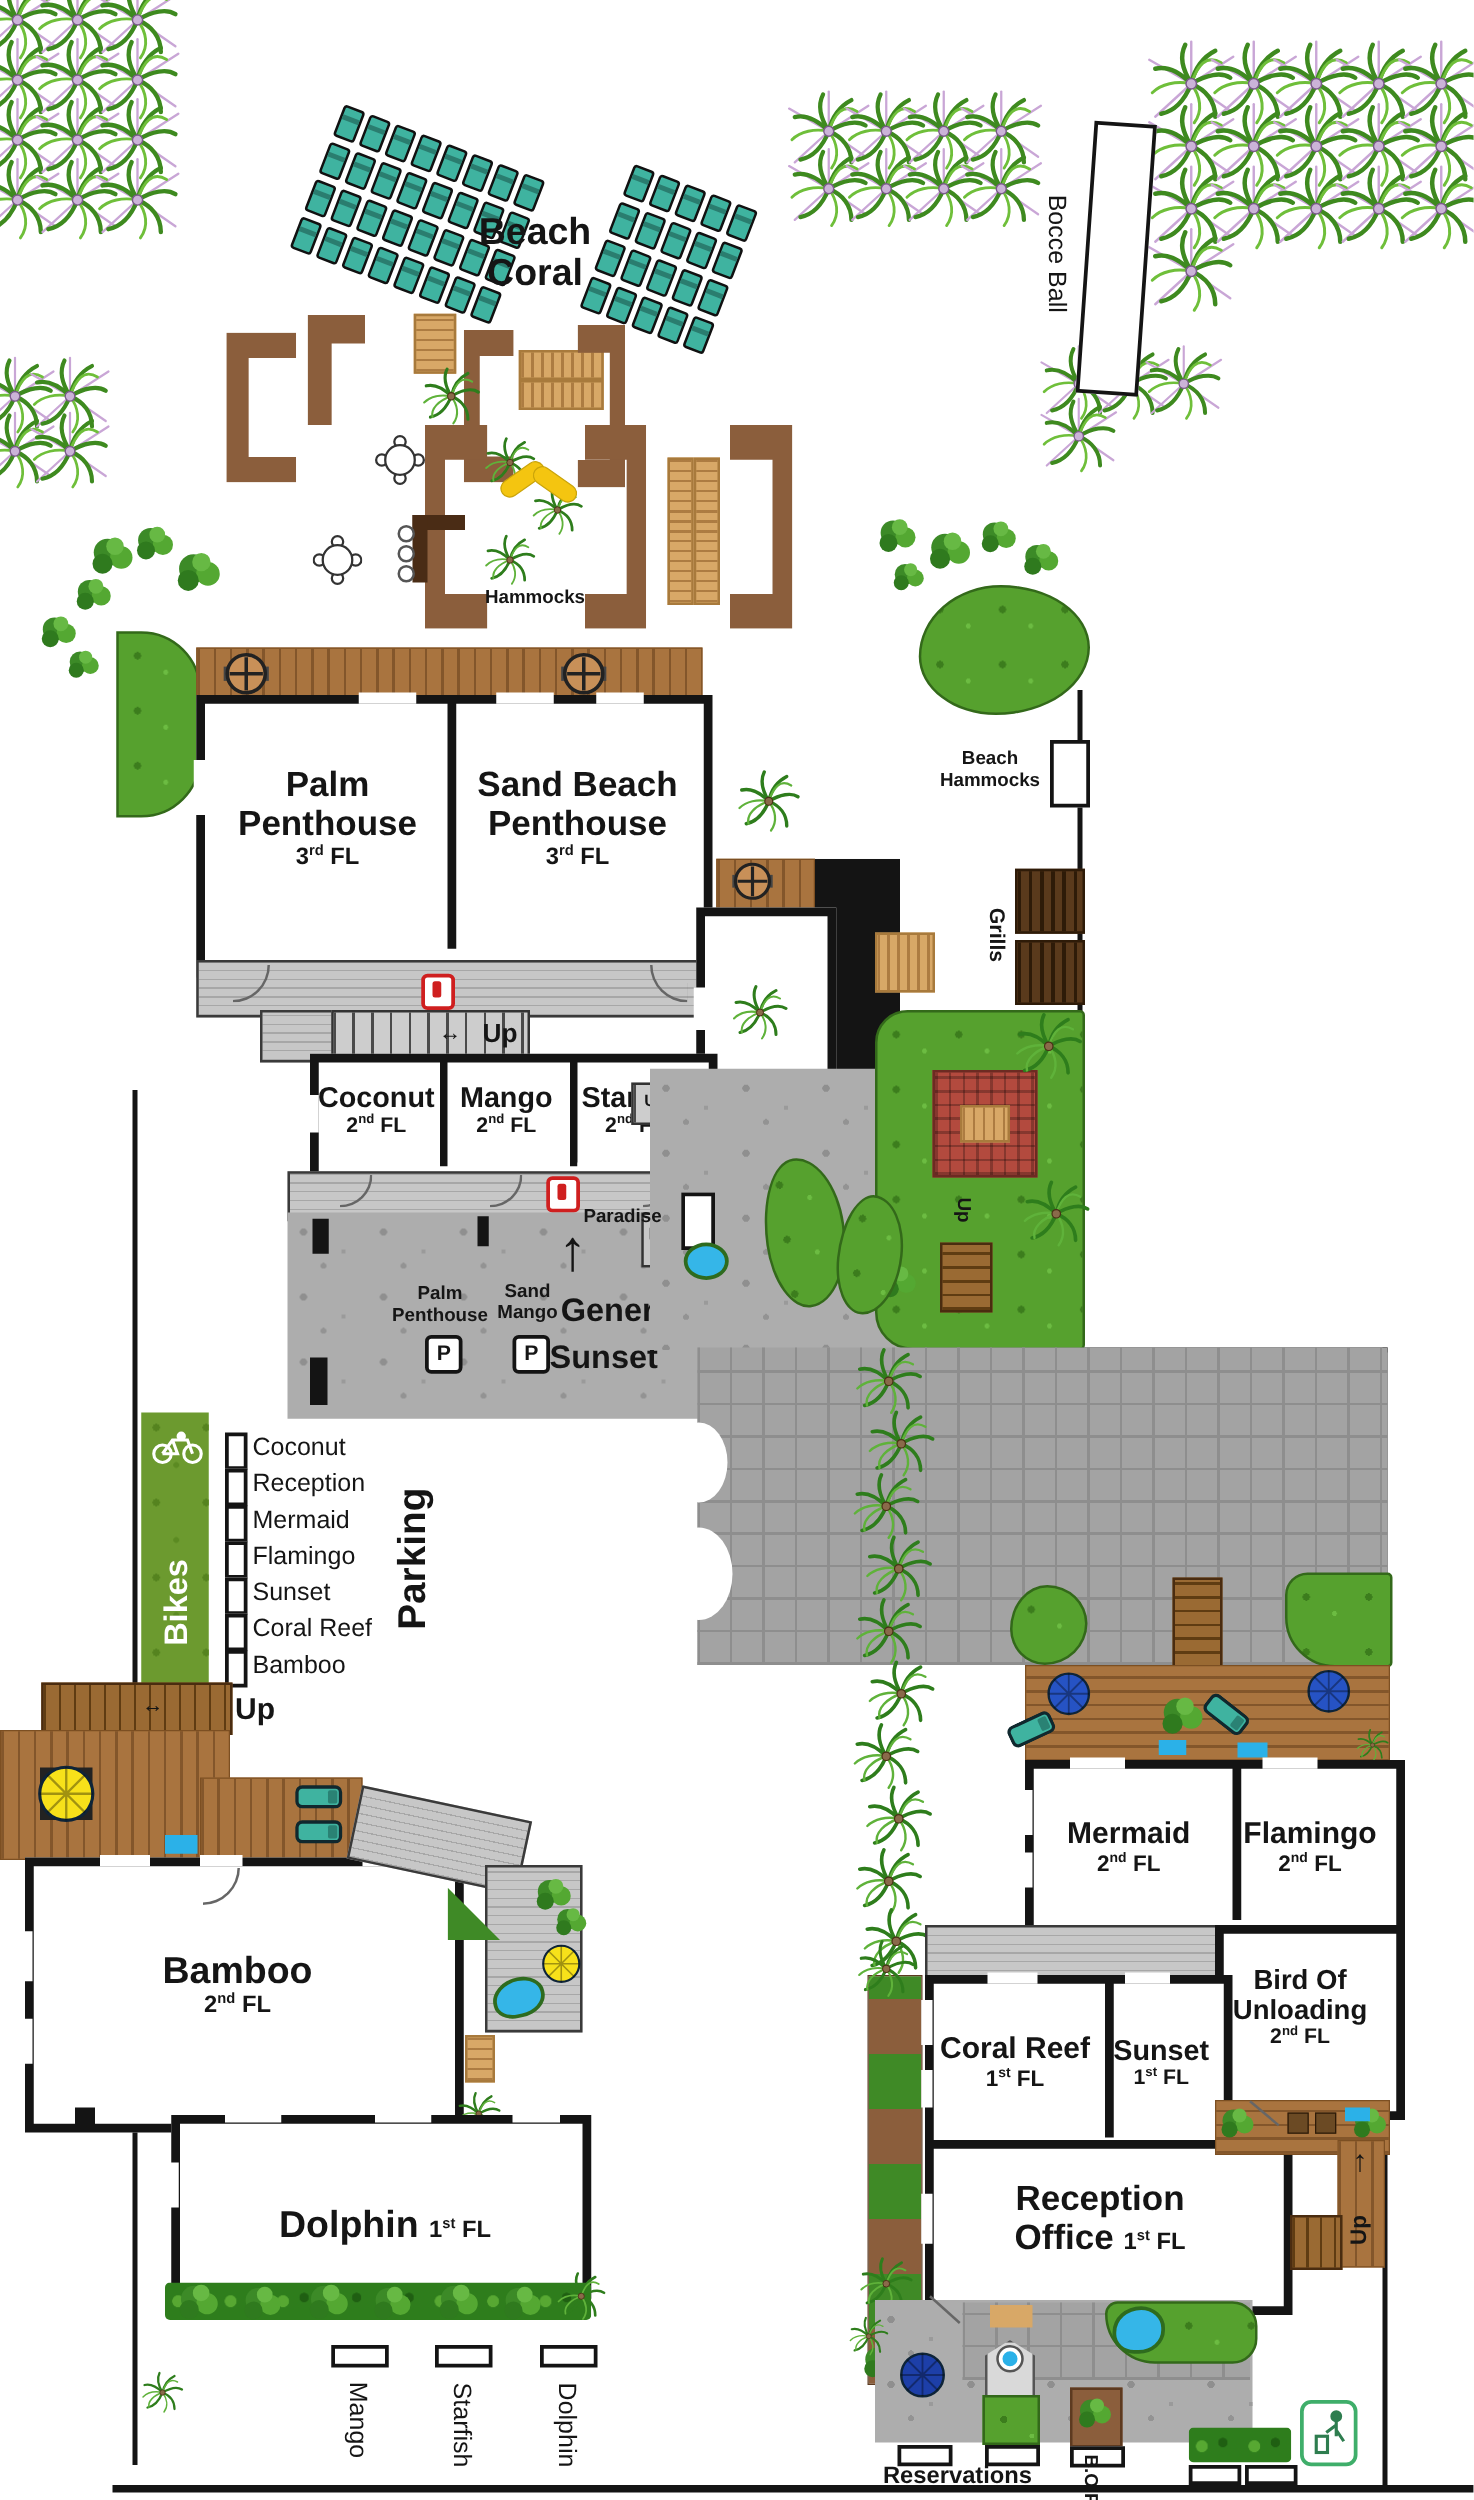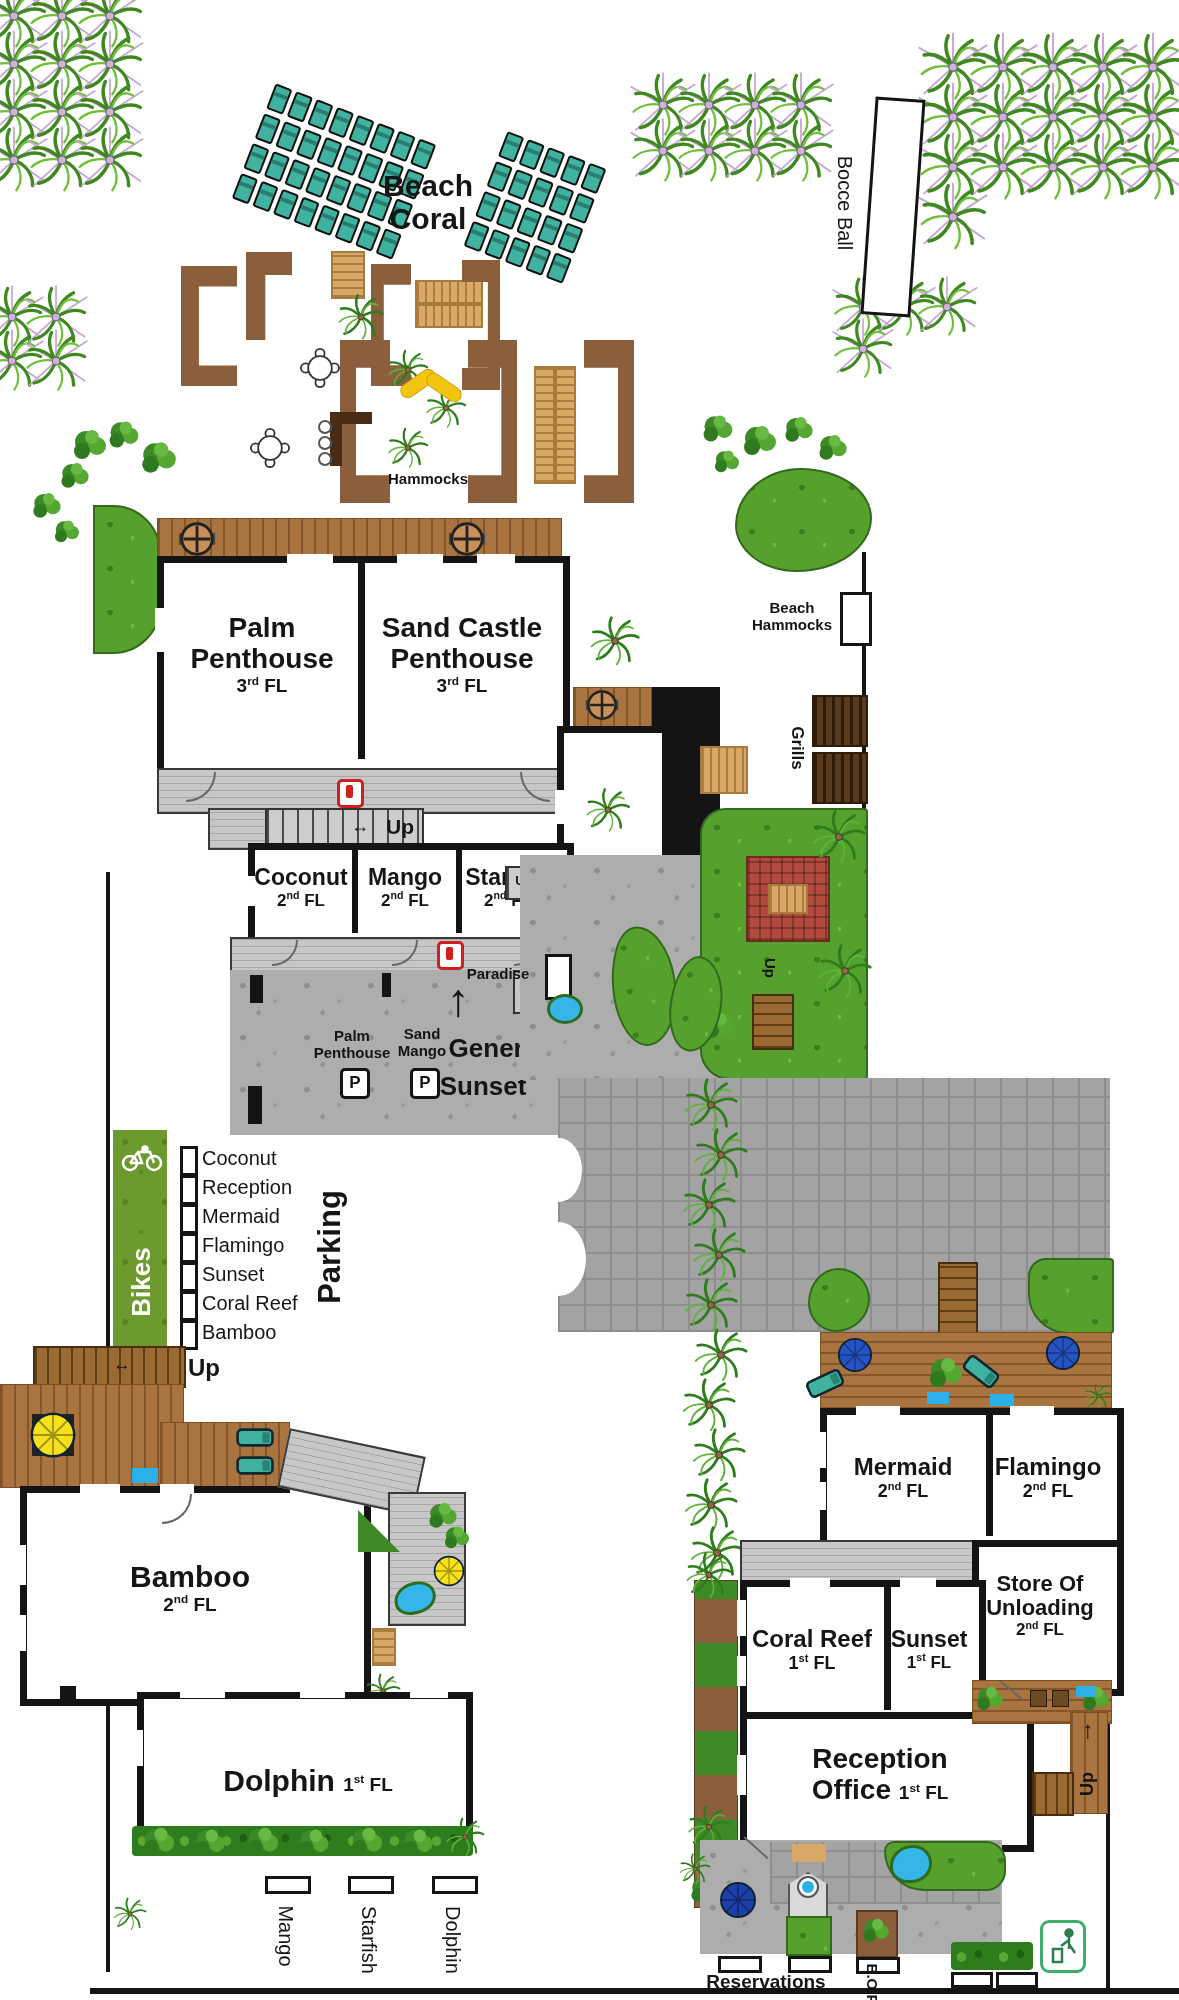--- a/index.html
+++ b/index.html
@@ -440,21 +440,21 @@
 <div class="gap" style="left:182px;top:759px;width:32px;height:9px"></div>
 <div class="gap" style="left:518px;top:759px;width:34px;height:9px"></div>
 <div class="gap" style="left:340px;top:759px;width:52px;height:9px"></div>
 <div class="gap" style="left:425px;top:759px;width:44px;height:9px"></div>
 <div class="c" style="left:262px;top:655px;font-size:28px">
   <div>Palm</div>
       <div>Penthouse</div>
   <div class="flr" style="font-size:19px"><span>3</span><sup>rd</sup> <span>FL</span></div>
 </div>
 <div class="c" style="left:462px;top:655px;font-size:28px">
-  <div>Sand Castle</div>
+  <div>Sand Beach</div>
       <div>Penthouse</div>
   <div class="flr" style="font-size:19px"><span>3</span><sup>rd</sup> <span>FL</span></div>
 </div>
 
 <div class="gwalk" style="left:157px;top:768px;width:416px;height:42px"></div>
 <div class="doorarc" style="left:186px;top:772px;width:28px;height:28px"></div>
 <div class="doorarc" style="left:520px;top:772px;width:28px;height:28px;transform:scaleX(-1)"></div>
 <div class="fext" style="left:337px;top:779px"></div>
 
 <div class="bline" style="left:583px;top:687px;width:137px;height:413px;clip-path:polygon(47% 0,100% 0,100% 100%,0 100%,0 82%,12% 82%,12% 76%,26% 76%,26% 70%,47% 70%)"></div>
@@ -676,21 +676,21 @@
       <use href="#palm"></use>
     </svg>
 <svg class="a" style="left:688px;top:1872px" width="34" height="34">
       <use href="#bush"></use>
     </svg>
 
 <div class="gwalk" style="left:740px;top:1540px;width:232px;height:42px"></div>
 <div class="room" style="left:972px;top:1540px;width:138px;height:142px"></div>
 <div class="gap" style="left:1101px;top:1560px;width:9px;height:40px"></div>
 <div class="c" style="left:1040px;top:1606px;font-size:22px">
-  <div>Store Of</div>
+  <div>Bird Of</div>
       <div>Unloading</div>
   <div class="flr" style="font-size:17px"><span>2</span><sup>nd</sup> <span>FL</span></div>
 </div>
 <div class="room" style="left:740px;top:1580px;width:232px;height:134px"></div>
 <div class="wall" style="left:884px;top:1584px;width:7px;height:126px"></div>
 <div class="gap" style="left:737px;top:1600px;width:9px;height:36px"></div>
 <div class="gap" style="left:737px;top:1656px;width:9px;height:30px"></div>
 <div class="gap" style="left:790px;top:1578px;width:40px;height:9px"></div>
 <div class="gap" style="left:900px;top:1578px;width:36px;height:9px"></div>
 <div class="c" style="left:812px;top:1650px;font-size:24px">

